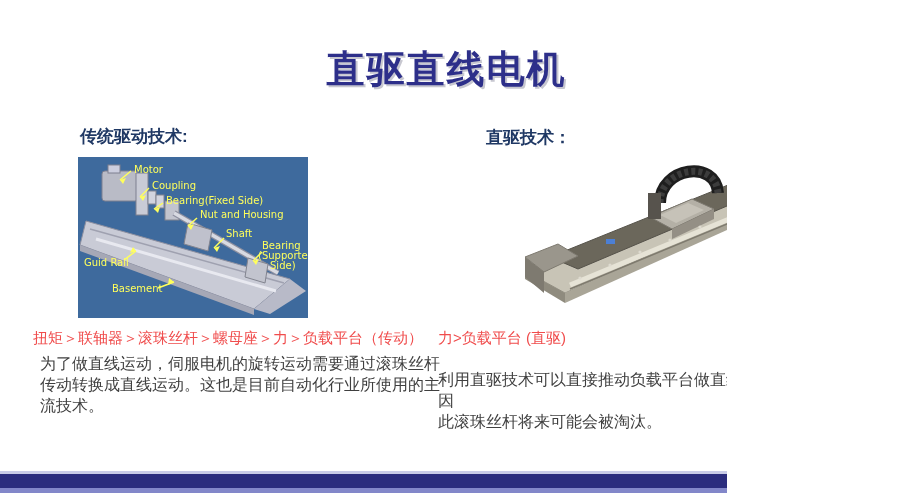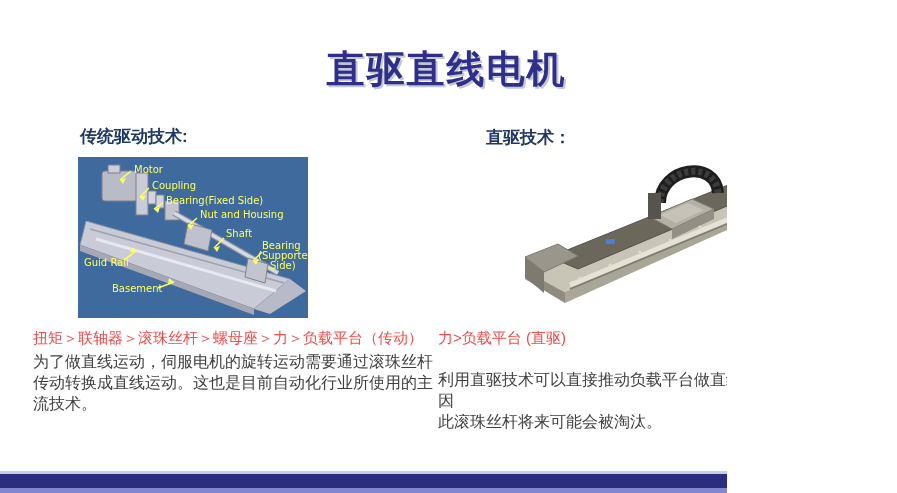--- a/index.html
+++ b/index.html
@@ -24,21 +24,21 @@
   .photo-wrap{position:absolute;left:520px;top:153px;width:272px;height:162px;}
   .flow-line{
     position:absolute;top:329px;font-size:15px;color:#f04c4c;white-space:nowrap;text-align:right;
   }
   .flow-left{left:33px;}
   .flow-right{left:438px;}
   .body-text{
     position:absolute;top:353px;font-size:16px;line-height:21px;color:#3f3f3f;
     white-space:pre-line;
   }
-  .body-left{left:33px;width:402px;font-family:Liberation Mono, monospace;}
+  .body-left{left:40px;width:402px;}
   .body-right{left:438px;width:432px;margin-top:16px;}
   .footer-topline{position:absolute;left:0;top:471px;width:897px;height:3px;background:#c9cce8;}
   .footer-bar{position:absolute;left:0;top:474px;width:897px;height:14px;background:#2b2d7e;}
   .footer-strip{position:absolute;left:0;top:488px;width:897px;height:5px;background:#8287c9;}
   .logo-wrap{position:absolute;left:734px;top:459px;width:32px;height:35px;}
   svg text{font-family:"DejaVu Sans","Liberation Sans",sans-serif;}
   .diag-label{font-size:10px;fill:#ffff5c;}
 </style>
 </head>
 <body>

